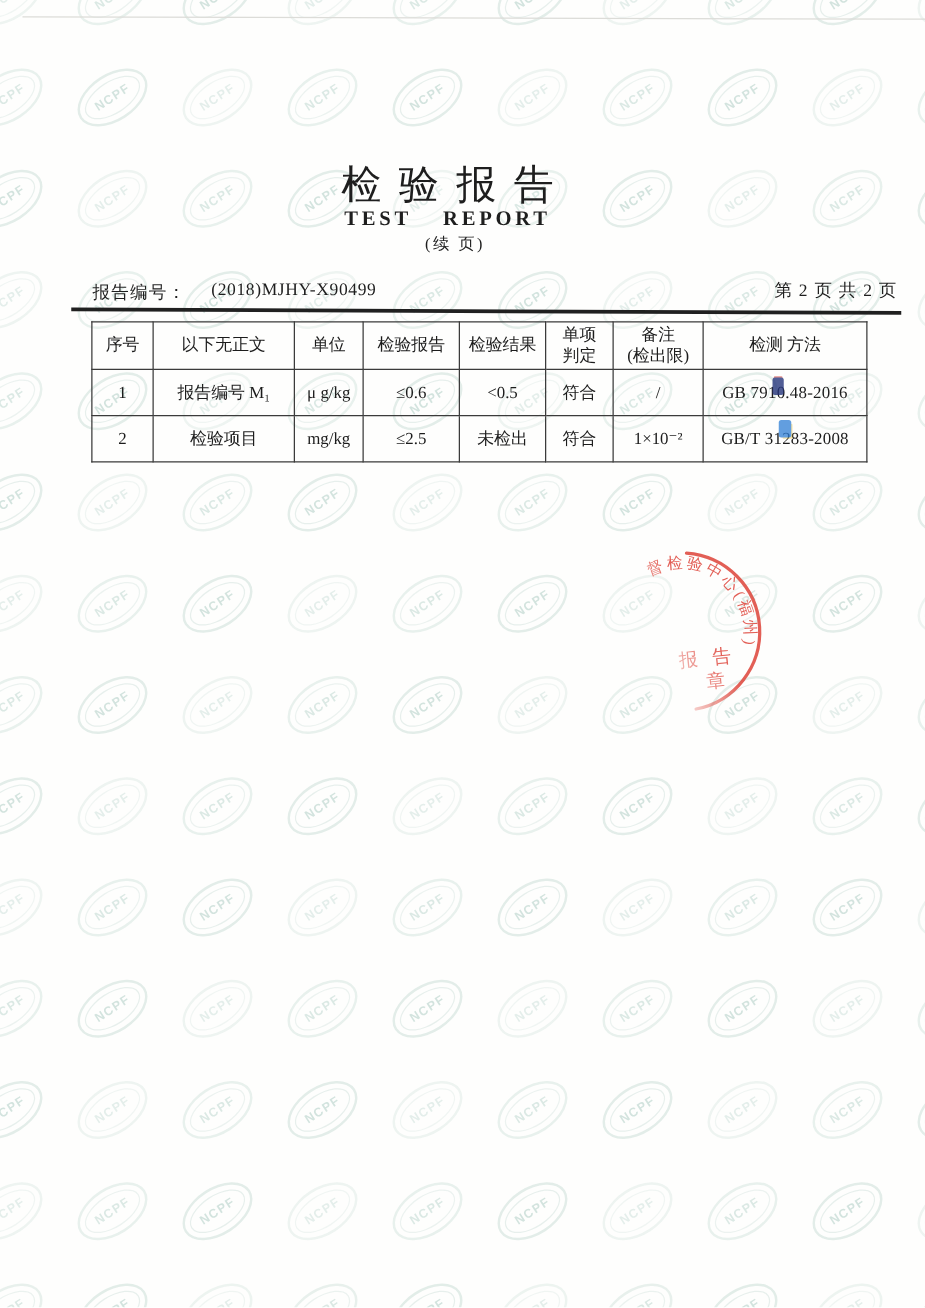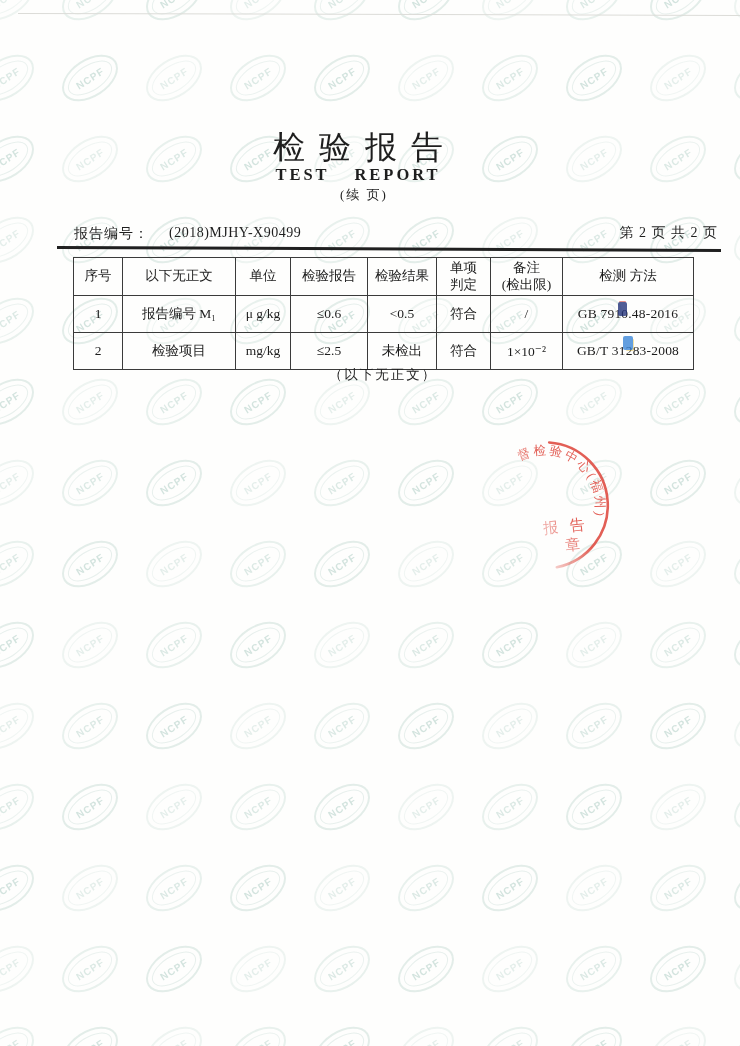--- a/index.html
+++ b/index.html
@@ -699,21 +699,20 @@
         <td>mg/kg</td>
         <td>≤2.5</td>
         <td>未检出</td>
         <td>符合</td>
         <td>1×10⁻²</td>
         <td class="cell-method">GB/T 31283-2008</td>
       </tr>
     </tbody>
   </table>
 
-  <div class="footnote">（以下无正文）</div>
 
   <svg class="stamp" viewBox="0 0 150 150" xmlns="http://www.w3.org/2000/svg">
     <defs>
       <path id="stamp-text-arc" d="M 46.5 28.8 A 51 51 0 1 1 89.4 120.9"></path>
     </defs>
     <path d="M 82.9 11 A 63 63 0 0 1 77.5 135.8" fill="none" stroke="#df4a40" stroke-width="2.6" stroke-linecap="round"></path>
     <text font-size="12.5" letter-spacing="2.5">
       <textPath href="#stamp-text-arc" startOffset="6">督检验中心(福州)</textPath>
     </text>
     <text x="68" y="101" font-size="15" letter-spacing="4">报 告</text>

